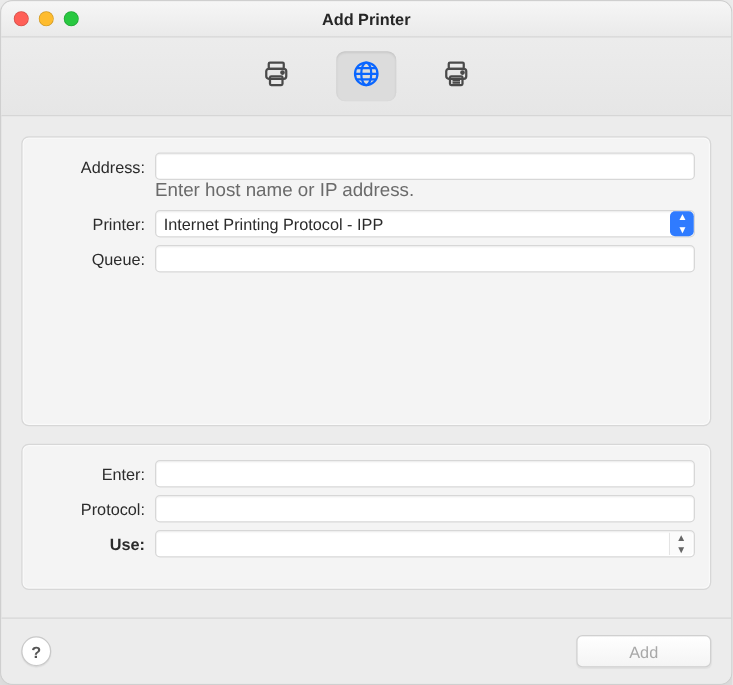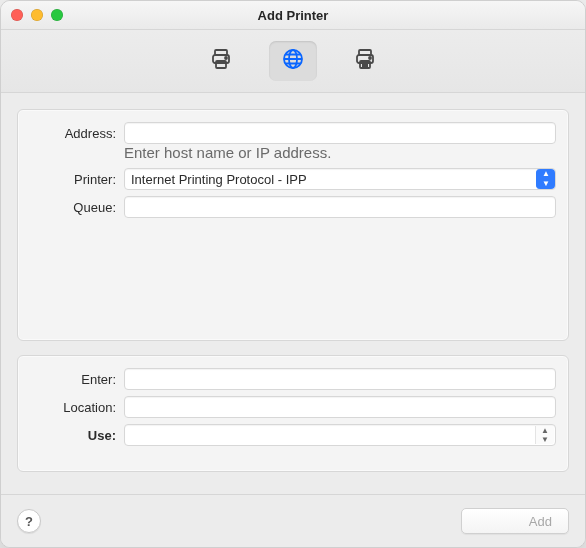--- a/index.html
+++ b/index.html
@@ -102,21 +102,21 @@
     border:1px solid #c9c9c9;background:#fff;
     display:flex;align-items:center;justify-content:center;
     font-size:13px;color:#555;font-weight:600;
     box-shadow:0 1px 1px rgba(0,0,0,.08);
   }
   .add-btn{
     min-width:74px;height:24px;padding:0 16px;
     border-radius:5px;border:1px solid var(--btn-border);
     background:linear-gradient(#ffffff,#f4f4f4);
     color:#a8a8a8;font-size:13px;
-    display:flex;align-items:center;justify-content:flex-end;
+    display:flex;align-items:center;justify-content:center;
     box-shadow:0 1px 1px rgba(0,0,0,.05);
   }
 </style>
 </head>
 <body>
 
 <div class="window">
 
   <div class="titlebar">
     <div class="traffic">
@@ -199,21 +199,21 @@
     </div>
 
     <div class="panel bottom">
       <div class="form-row first">
         <div class="label">Enter:</div>
         <div class="field">
           <input class="text" type="text" value="" style="">
         </div>
       </div>
       <div class="form-row" style="padding-top:6px;">
-        <div class="label">Location:</div>
+        <div class="label">Protocol:</div>
         <div class="field">
           <input class="text" type="text" value="" style="">
         </div>
       </div>
       <div class="form-row" style="padding-top:6px;font-weight:bold;">
         <div class="label">Use:</div>
         <div class="field">
           <div class="select">
             <span class="value"></span>
             <div class="stepper grey">

